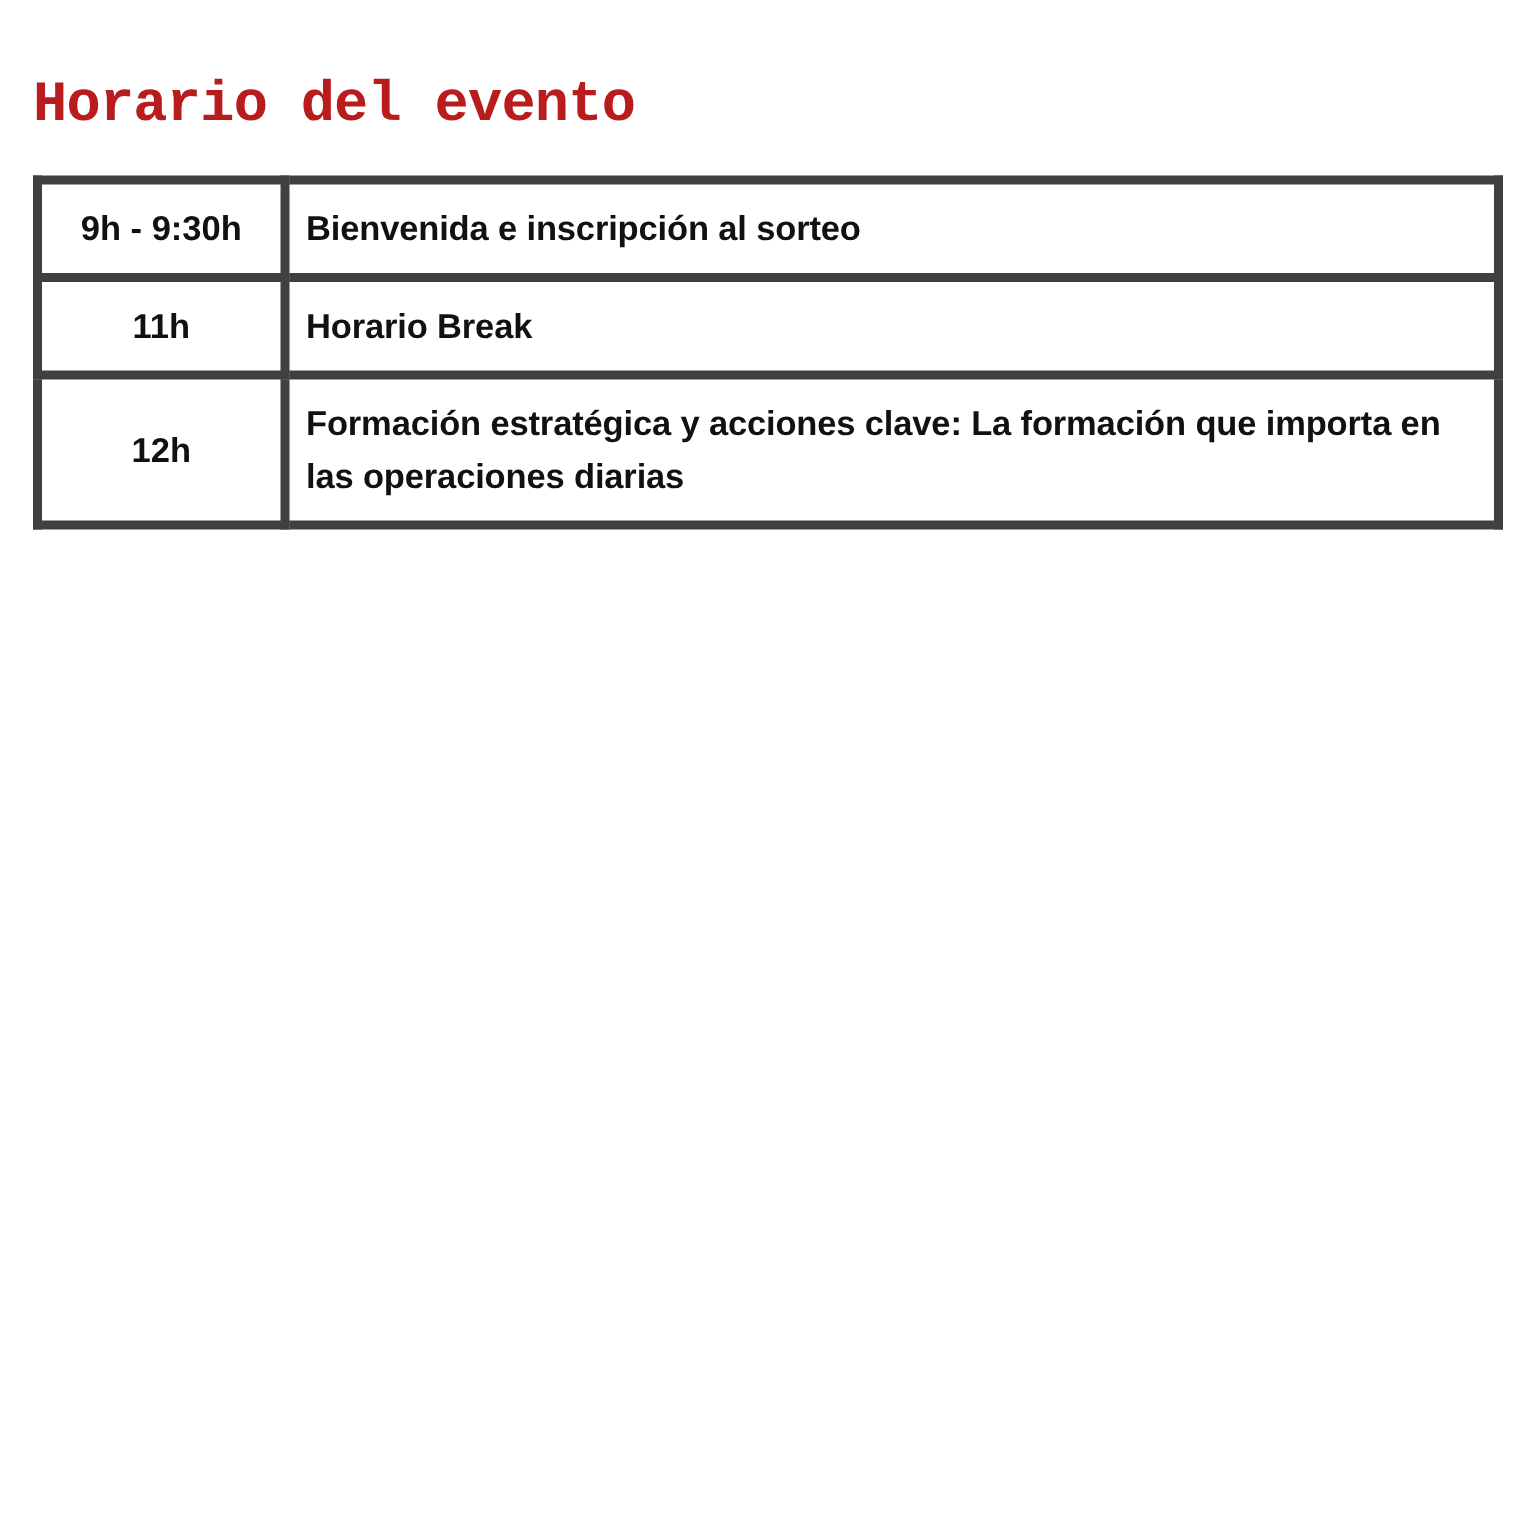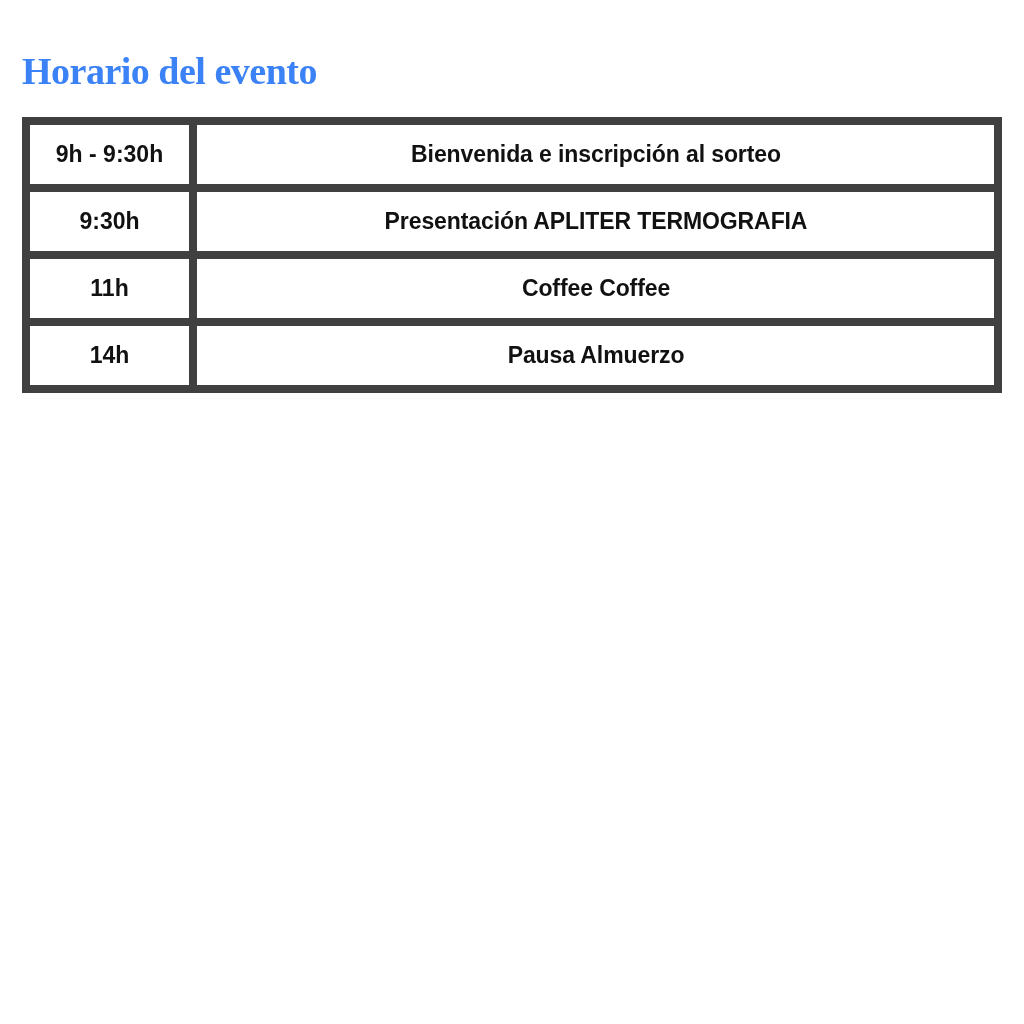--- a/index.html
+++ b/index.html
@@ -14,71 +14,67 @@
       overflow: hidden;
       font-family: "Liberation Sans", "DejaVu Sans", sans-serif;
     }
     .title {
       position: absolute;
       left: 22px;
       top: 52px;
       margin: 0;
       font-size: 38px;
       font-weight: 900;
-      color: #3b82f6;
+      color: #b91c1c;
       letter-spacing: -0.5px;
       line-height: 1;
-      font-family: Liberation Serif, serif;
+      font-family: Liberation Mono, monospace;
     }
     .schedule {
       position: absolute;
       left: 22px;
       top: 117px;
       width: 980px;
       border-collapse: collapse;
       table-layout: fixed;
     }
     .schedule td {
-      border: 8px solid #404040;
+      border: 6px solid #404040;
       color: #111111;
       font-weight: bold;
       font-size: 23px;
       line-height: 35px;
       vertical-align: middle;
     }
     .schedule td.time {
       width: 151px;
       text-align: center;
       padding: 0 4px;
     }
     .schedule td.desc {
-      text-align: center;
+      text-align: left;
       padding: 0 10px 0 11px;
       letter-spacing: -0.1px;
     }
     .schedule tr.single td { height: 59px; }
     .schedule tr.double td { height: 94px; }
   </style>
 </head>
 <body>
 
 <h1 class="title">Horario del evento</h1>
 
 <table class="schedule">
   <tbody>
     <tr class="single">
       <td class="time">9h - 9:30h</td>
       <td class="desc">Bienvenida e inscripción al sorteo</td>
     </tr>
     <tr class="single">
-      <td class="time">9:30h</td>
-      <td class="desc">Presentación APLITER TERMOGRAFIA</td>
+      <td class="time">11h</td>
+      <td class="desc">Horario Break</td>
     </tr>
-    <tr class="single">
-      <td class="time">11h</td>
-      <td class="desc">Coffee Coffee</td>
-    </tr>
-    <tr class="single">
-      <td class="time">14h</td>
-      <td class="desc">Pausa Almuerzo</td>
+    <tr class="double">
+      <td class="time">12h</td>
+      <td class="desc">Formación estratégica y acciones clave: La formación que importa en las operaciones diarias</td>
     </tr>
   </tbody>
 </table>
 
 </body></html>

